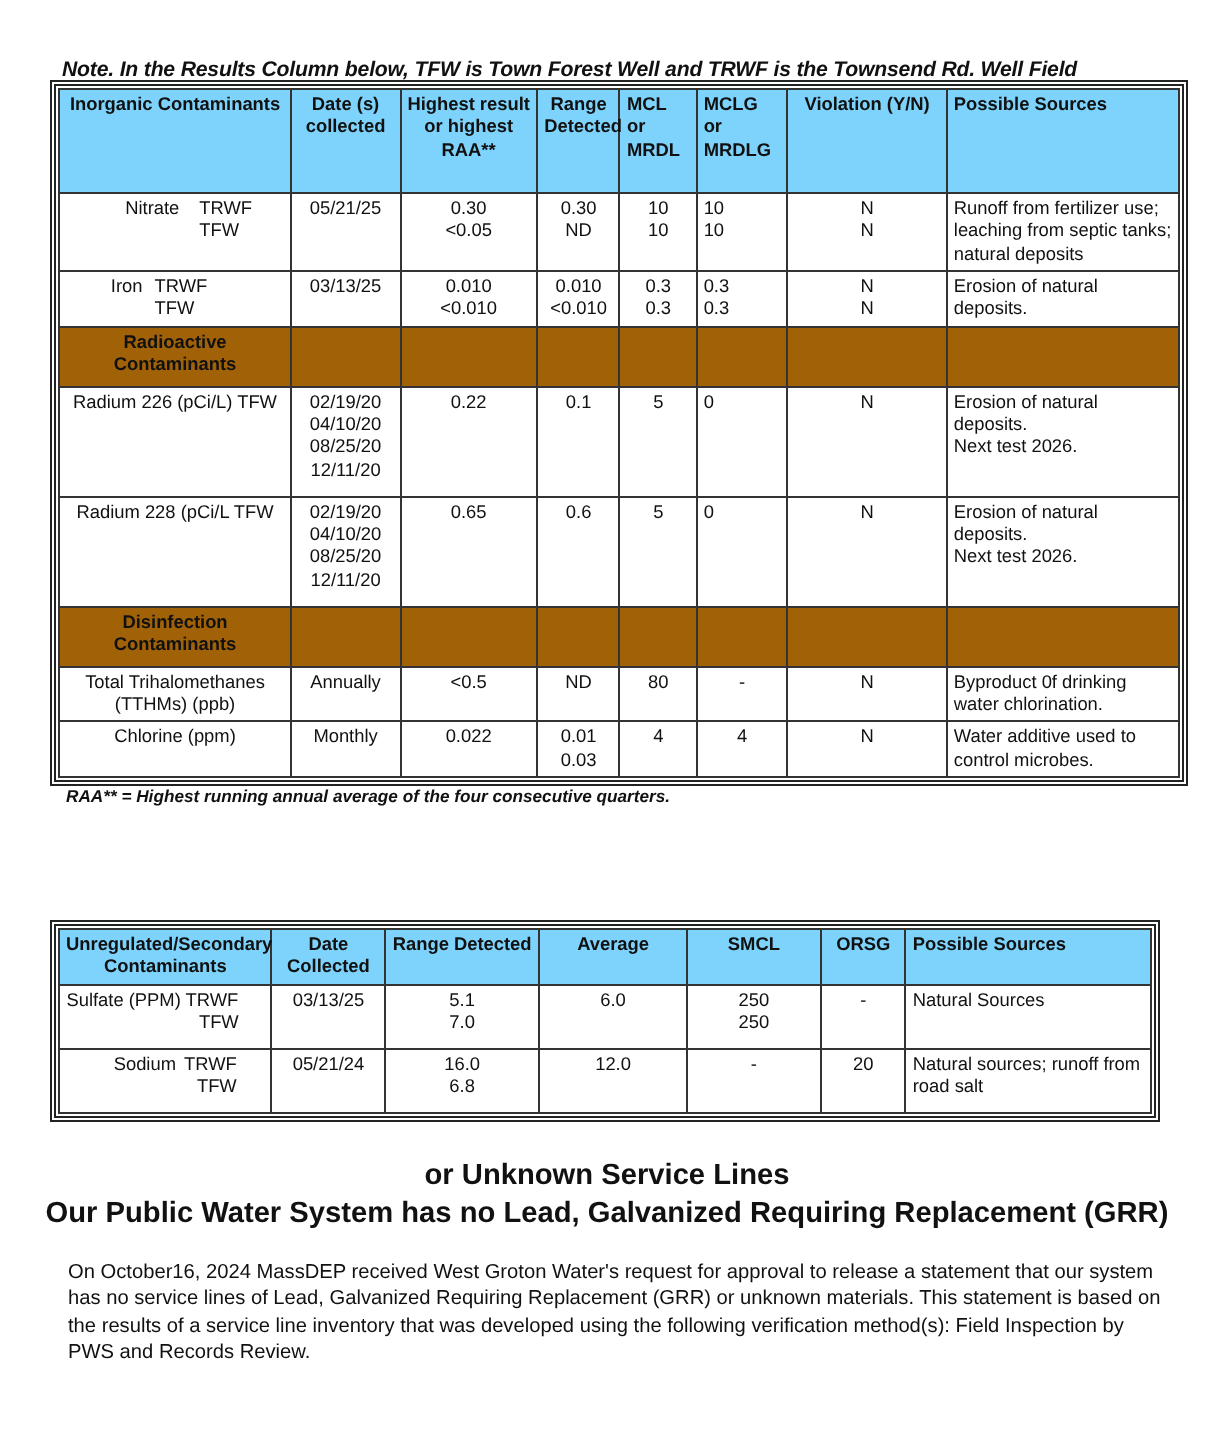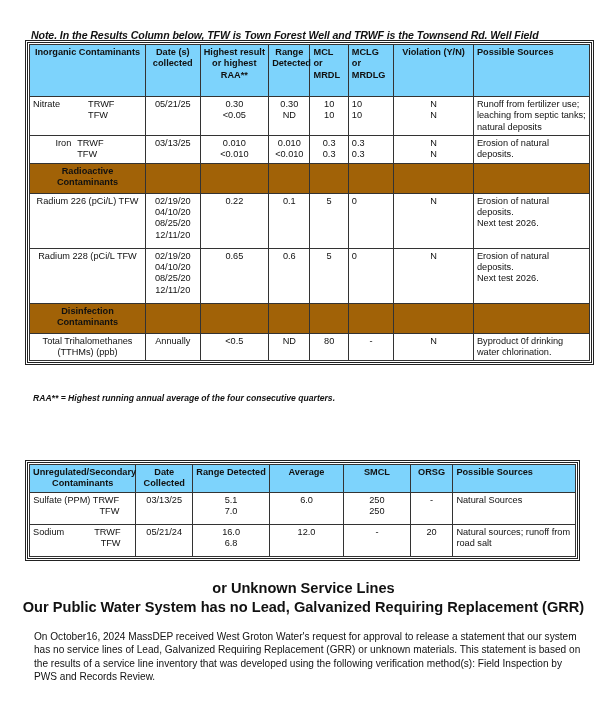--- a/index.html
+++ b/index.html
@@ -60,21 +60,21 @@
       <th class="c">Range Detected</th>
       <th class="l">MCL or MRDL</th>
       <th class="l">MCLG or MRDLG</th>
       <th class="c">Violation (Y/N)</th>
       <th class="l">Possible Sources</th>
     </tr>
   </thead>
   <tbody>
     <tr class="row-nitrate">
       <td>
-        <div style="display:flex; justify-content:flex-start; gap:28px; padding-right:16px;">
+        <div style="display:flex; justify-content:flex-end; gap:10px; padding-right:16px;">
           <span>Nitrate</span>
           <span>
             <span class="line">TRWF</span>
             <span class="line">TFW</span>
           </span>
         </div>
       </td>
       <td class="c">05/21/25</td>
       <td class="c">
         <span class="line">0.30</span>
@@ -197,20 +197,33 @@
       <td class="c">Total Trihalomethanes (TTHMs) (ppb)</td>
       <td class="c">Annually</td>
       <td class="c">&lt;0.5</td>
       <td class="c">ND</td>
       <td class="c">80</td>
       <td class="c">-</td>
       <td class="c">N</td>
       <td class="src">Byproduct 0f drinking water chlorination.</td>
     </tr>
 
+    <tr class="row-cl">
+      <td class="c">Chlorine (ppm)</td>
+      <td class="c">Monthly</td>
+      <td class="c">0.022</td>
+      <td class="c">
+        <span class="line">0.01</span>
+        <span class="line">0.03</span>
+      </td>
+      <td class="c">4</td>
+      <td class="c">4</td>
+      <td class="c">N</td>
+      <td class="src">Water additive used to control microbes.</td>
+    </tr>
   </tbody>
 </table>
 </div>
 
 <div class="raa">RAA** = Highest running annual average of the four consecutive quarters.</div>
 
 <div class="tbl-wrap" id="t2">
 <table>
   <colgroup>
     <col style="width:105px">
@@ -246,21 +259,21 @@
       <td class="c">6.0</td>
       <td class="c">
         <span class="line">250</span>
         <span class="line">250</span>
       </td>
       <td class="c">-</td>
       <td class="src">Natural Sources</td>
     </tr>
     <tr class="row">
       <td>
-        <div style="display:flex; gap:30px; padding-right:14px;">
+        <div style="display:flex; justify-content:flex-end; gap:4px; padding-right:14px;">
           <span>Sodium</span>
           <span style="text-align:right;">
             <span class="line">TRWF</span>
             <span class="line">TFW</span>
           </span>
         </div>
       </td>
       <td class="c">05/21/24</td>
       <td class="c">
         <span class="line">16.0</span>

